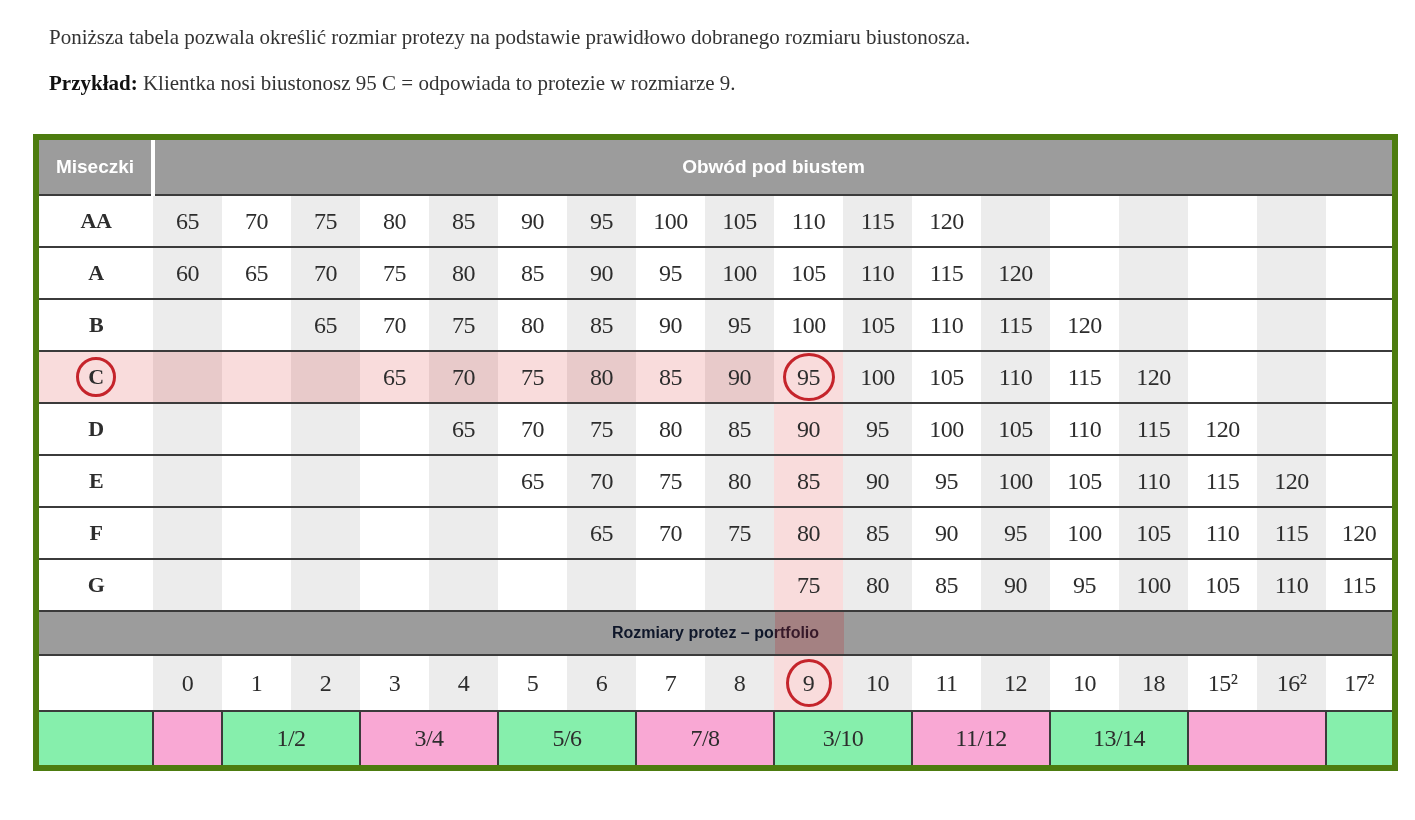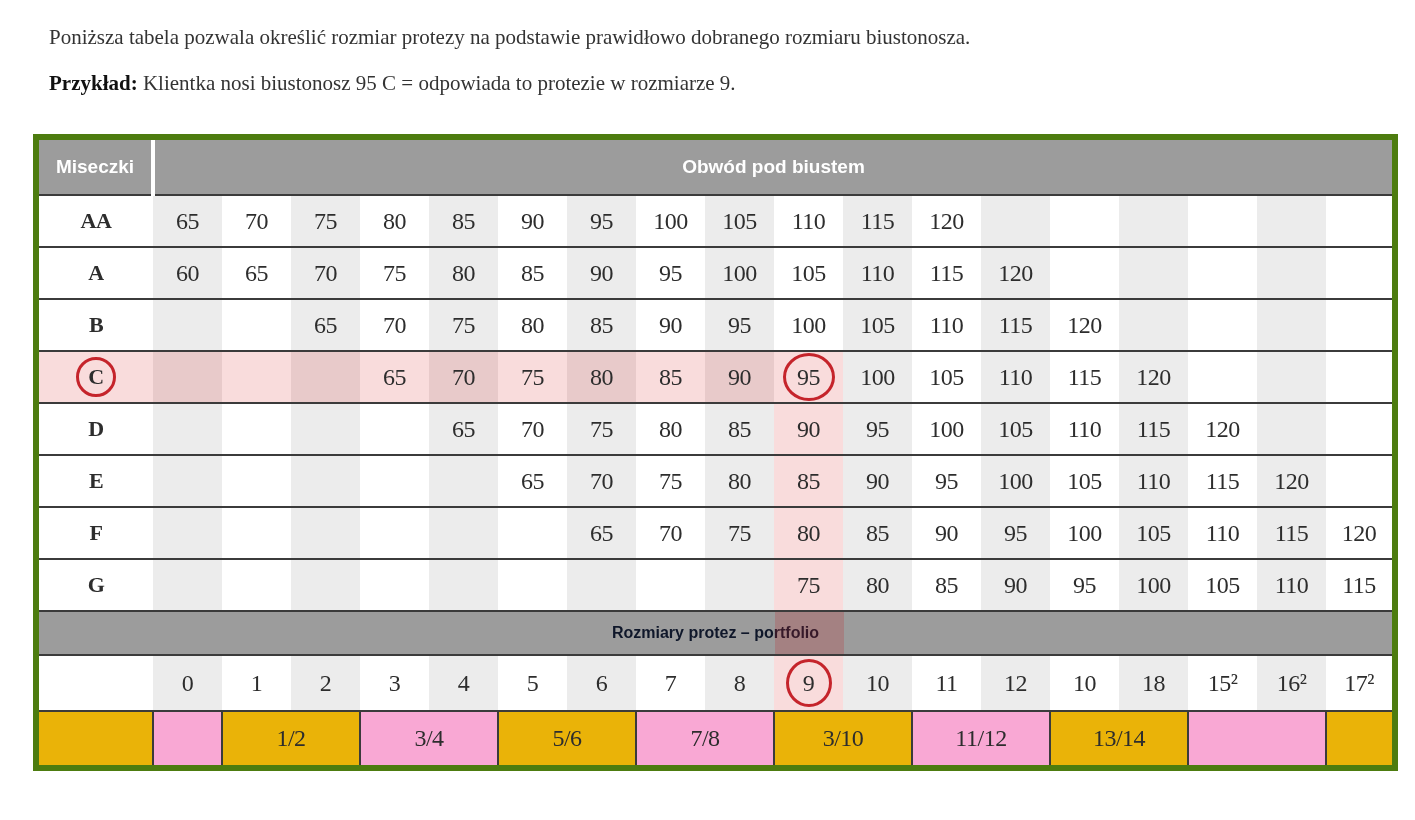--- a/index.html
+++ b/index.html
@@ -26,21 +26,21 @@
   .hl-col td:nth-child(11) { background:#f9dcdc; }
 
   .band-row td { height:42px; background:#9c9c9c; color:#0f172a; font-family:"Liberation Sans", sans-serif; font-weight:bold; font-size:16px; letter-spacing:0; position:relative; }
   .band-tint { position:absolute; left:736px; top:0; bottom:0; width:69px; background:rgba(197,35,43,0.22); }
 
   .num-row td { height:54px; }
 
   .pri-row td { height:53px; border-left:2px solid #3b3b3b; }
   .pri-row td:first-child { border-left:none; }
   .c-gray { background:#f9a8d4; }
-  .c-white { background:#eab308; }
+  .c-white { background:#86efac; }
 
   .circle { display:inline-flex; align-items:center; justify-content:center; border:3.5px solid #c5242b; border-radius:50%; box-sizing:border-box; }
   .circle-c  { width:40px; height:40px; }
   .circle-95 { width:52px; height:48px; }
   .circle-9  { width:46px; height:48px; }
 </style>
 </head>
 <body>
 
 <div class="page">

